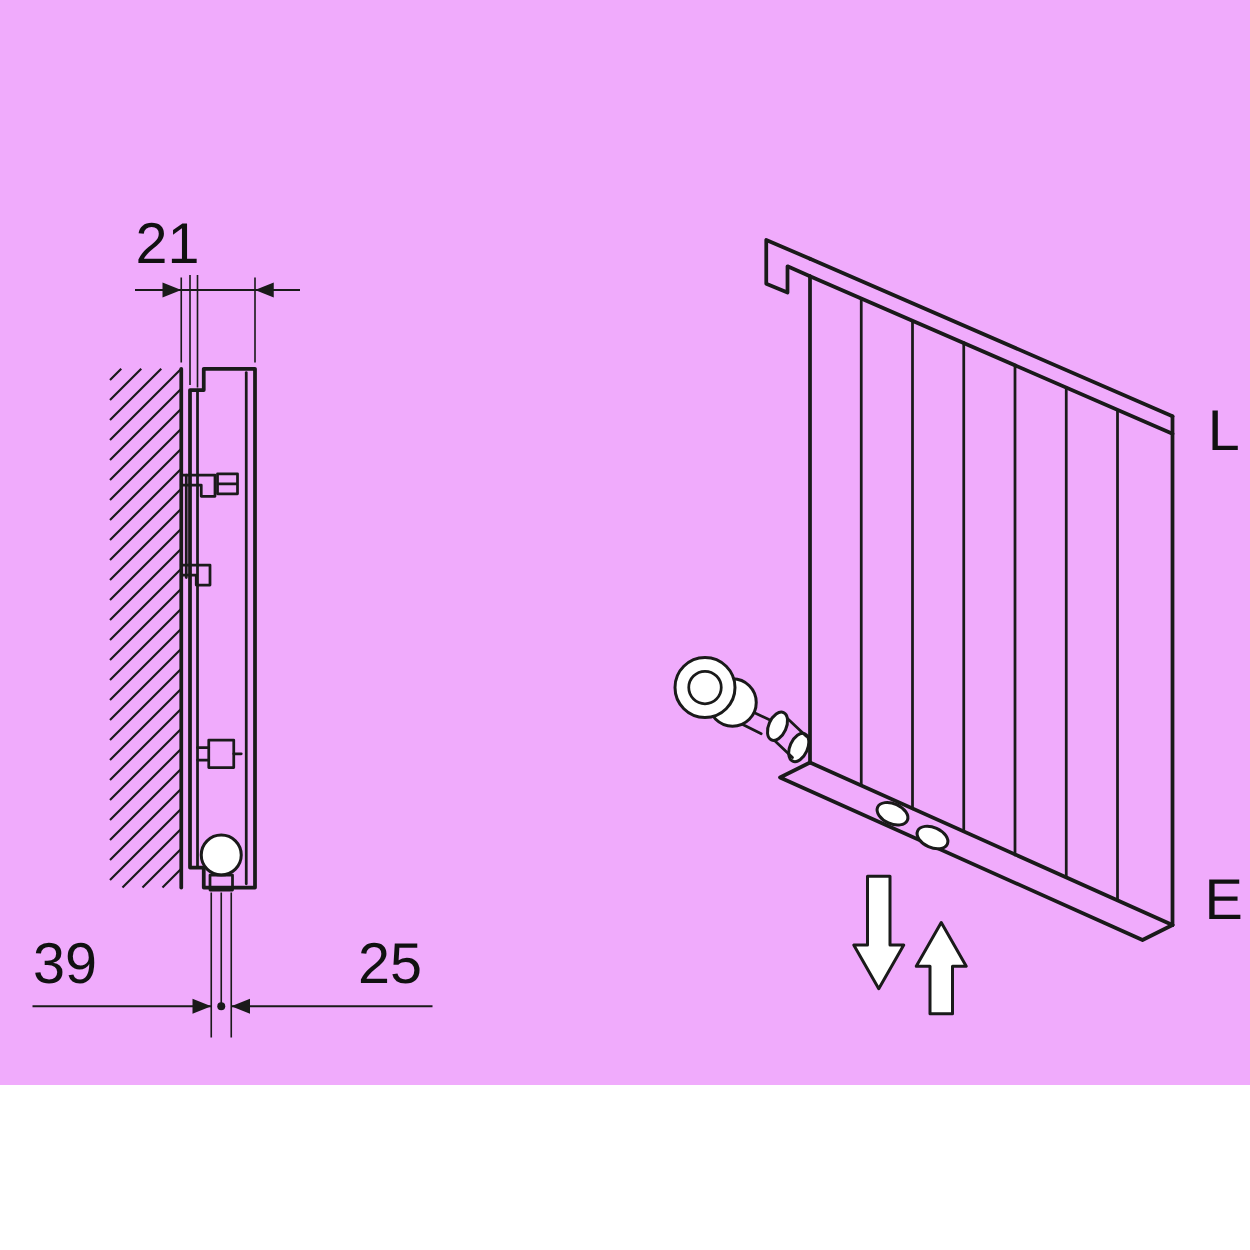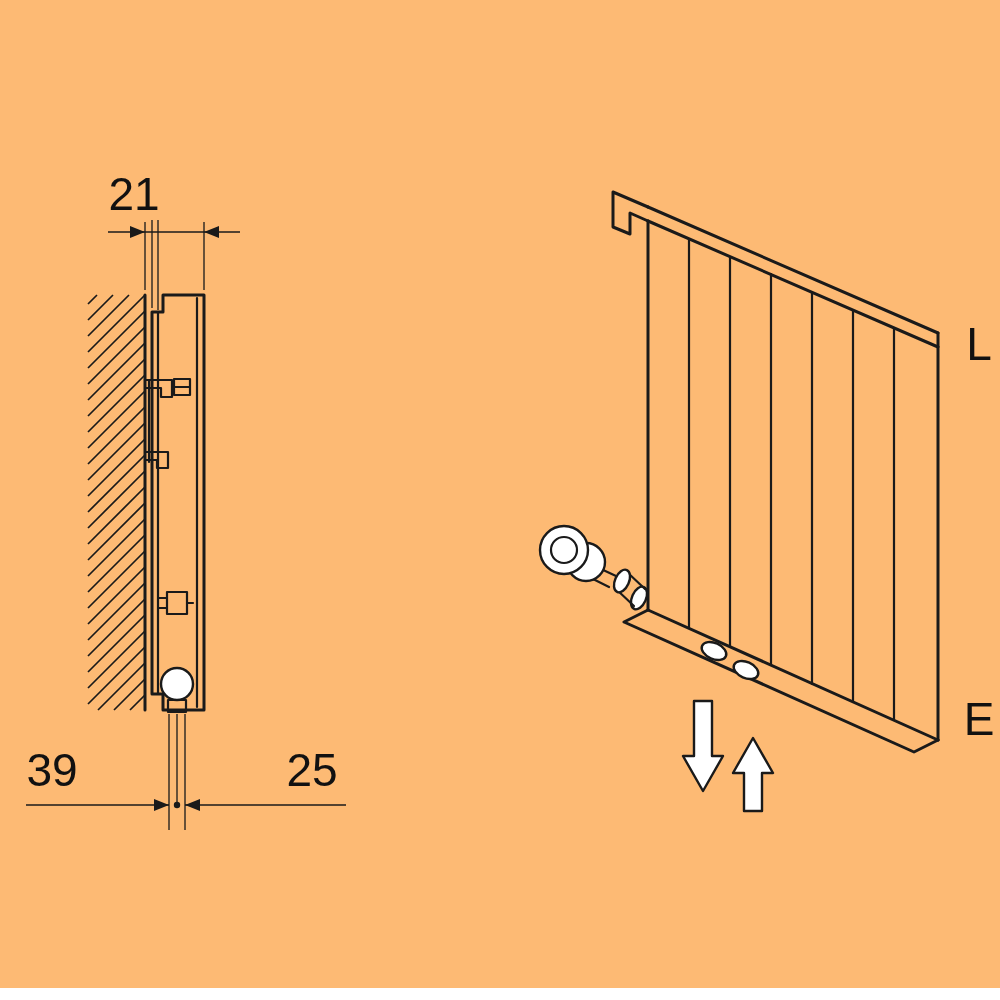--- a/index.html
+++ b/index.html
@@ -4,22 +4,22 @@
 <style>
   html, body {
     margin: 0;
     padding: 0;
     background: #ffffff;
     font-family: "Liberation Sans", sans-serif;
   }
   .canvas {
     position: relative;
     width: 1000px;
-    height: 988px;
-    background: #fdba74;
+    height: 868px;
+    background: #f0abfc;
     overflow: hidden;
   }
   svg { display: block; }
   .outline  { fill: none; stroke: #1a1a1a; stroke-width: 3;   stroke-linejoin: round; stroke-linecap: round; }
   .detail   { fill: none; stroke: #1a1a1a; stroke-width: 2.2; stroke-linejoin: round; stroke-linecap: round; }
   .thin     { fill: none; stroke: #1a1a1a; stroke-width: 1.3; }
   .dimline  { fill: none; stroke: #1a1a1a; stroke-width: 1.6; }
   .hatch    { fill: none; stroke: #1a1a1a; stroke-width: 1.7; }
   .solid    { fill: #1a1a1a; stroke: none; }
   .whitefill{ fill: #ffffff; stroke: #1a1a1a; stroke-width: 2.4; stroke-linejoin: round; }

